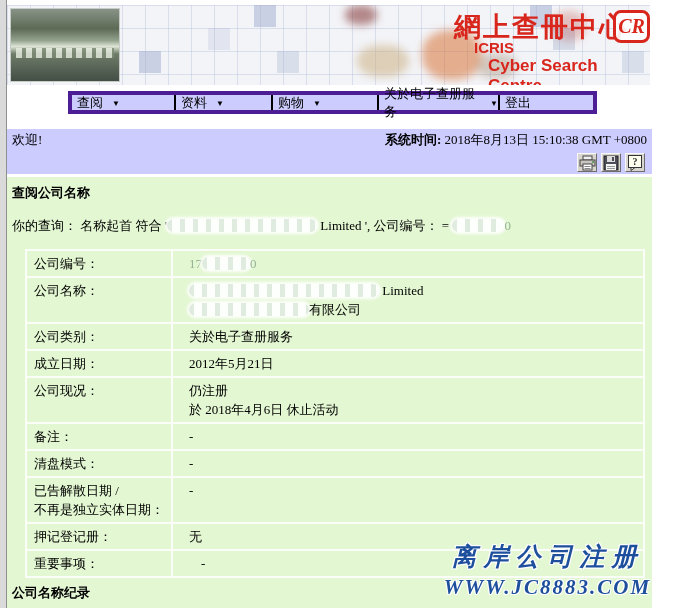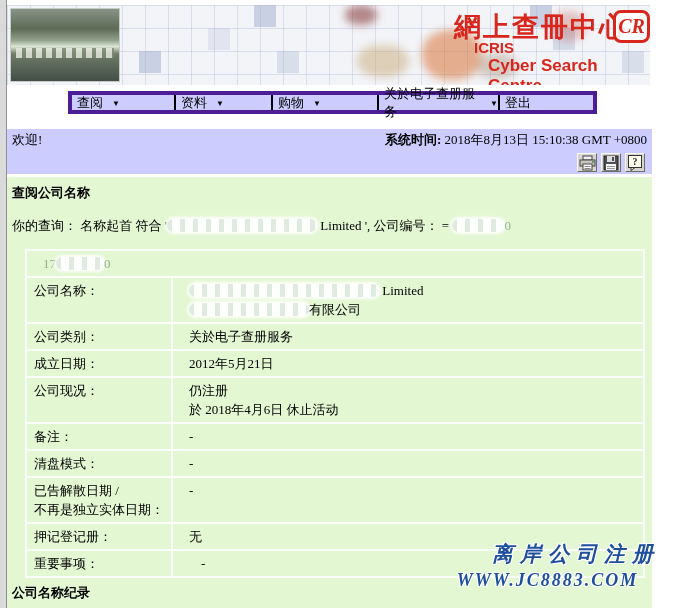--- a/index.html
+++ b/index.html
@@ -69,23 +69,23 @@
 
   .records-title { margin-left:5px; margin-top:6px; font-weight:bold; }
 
   .redact { display:inline-block; height:13px; border-radius:7px; vertical-align:-2px;
     background:#fdfffc; box-shadow:0 0 3px 2px rgba(255,255,255,.95);
     background-image:repeating-linear-gradient(90deg, rgba(150,185,150,.28) 0 5px, rgba(255,255,255,0) 5px 13px); }
   .faint { color:#95b493; }
 
   .watermark { position:absolute; right:-8px; top:363px; width:225px; text-align:center;
     color:#1d4f9c; pointer-events:none; }
-  .wm1 { font-size:21px; font-weight:bold; font-style:italic; letter-spacing:7px;
-    text-shadow:-1px -1px 0 #fff, 1px -1px 0 #fff, -1px 1px 0 #fff, 1px 1px 0 #fff, 0 0 2px #fff;text-align:right; }
-  .wm2 { font-size:18px; font-weight:bold; font-style:italic; letter-spacing:2px; margin-top:2px;
+  .wm1 { font-size:25px; font-weight:bold; font-style:italic; letter-spacing:7px;
+    text-shadow:-1px -1px 0 #fff, 1px -1px 0 #fff, -1px 1px 0 #fff, 1px 1px 0 #fff, 0 0 2px #fff; }
+  .wm2 { font-size:21px; font-weight:bold; font-style:italic; letter-spacing:2px; margin-top:2px;
     text-shadow:-1px -1px 0 #fff, 1px -1px 0 #fff, -1px 1px 0 #fff, 1px 1px 0 #fff; }
 </style>
 </head>
 <body>
 
 <div class="left-strip"></div>
 
 <div class="page">
 
   <div class="banner">
@@ -165,20 +165,21 @@
       </span>
     </div>
   </div>
 
   <div class="content">
     <div class="section-title">查阅公司名称</div>
     <div class="query-line" id="query-line"><span>你的查询： 名称起首 符合 '</span><span class="redact" style="width: 150px;"></span><span> Limited ', 公司编号： = </span><span class="redact" style="width: 52px;"></span><span class="faint">0</span></div>
 
     <div class="ctable" id="company-table">
         <div class="crow">
+          <div class="clabel">公司编号：</div>
           <div class="cvalue">
             <div><span class="faint">17</span><span class="redact" style="width: 48px;"></span><span class="faint">0</span></div>
           </div>
         </div>
         <div class="crow">
           <div class="clabel">公司名称：</div>
           <div class="cvalue">
             <div><span class="redact" style="width: 190px;"></span><span> Limited</span></div>
             <div><span class="redact" style="width: 120px;"></span><span>有限公司</span></div>
           </div>

